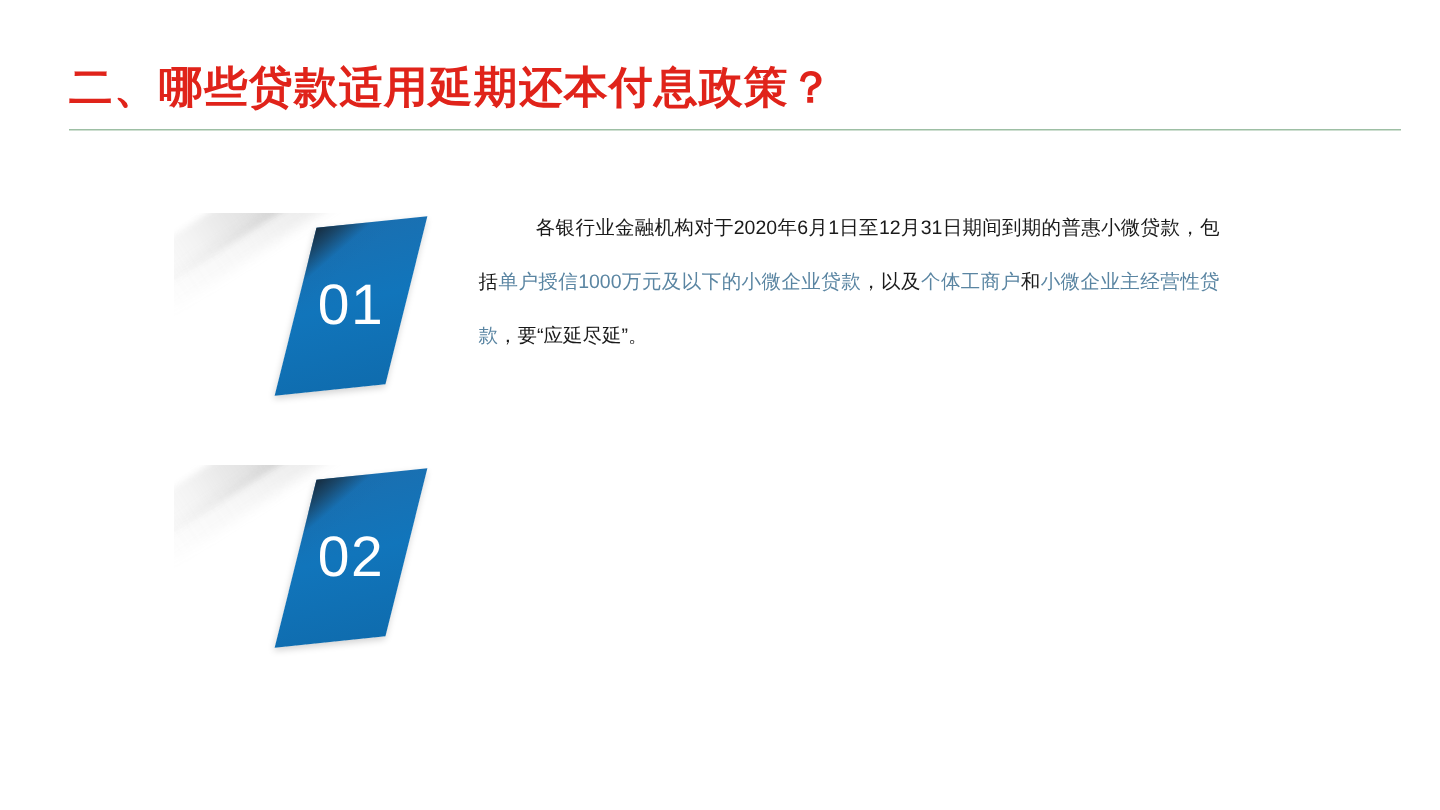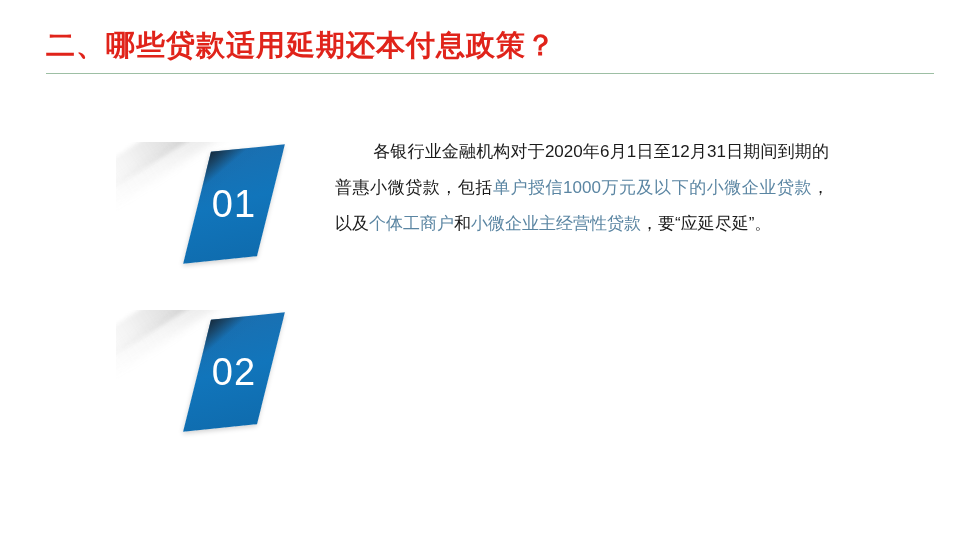--- a/index.html
+++ b/index.html
@@ -19,21 +19,21 @@
   .slide {
     position: absolute;
     inset: 0;
     background: #ffffff;
   }
 
   
   .header {
     position: absolute;
     left: 0;
-    top: 4px;
+    top: 17px;
     width: 832px;
     height: 80px;
     text-decoration: underline;
   }
   .slide-title {
     position: absolute;
     left: 46px;
     top: 22px;
     font-size: 29px;
     font-weight: bold;
@@ -136,24 +136,24 @@
     color: #ffffff;
     font-size: 38px;
     font-weight: 400;
     letter-spacing: 1px;
     font-family: "Liberation Sans", "DejaVu Sans", sans-serif;
   }
 
   
   .para {
     position: absolute;
-    left: 335px;
+    left: 319px;
     top: 6px;
     width: 494px;
-    font-size: 17px;
+    font-size: 13px;
     line-height: 36px;
     color: #1a1a1a;
     text-align: justify;
     text-justify: inter-ideograph;
     font-family: "Liberation Sans", "DejaVu Sans", sans-serif;
   }
   .para .indent { display: inline-block; width: 38px; }
   .hl { color: #5a85a2; }
 </style>
 </head>

